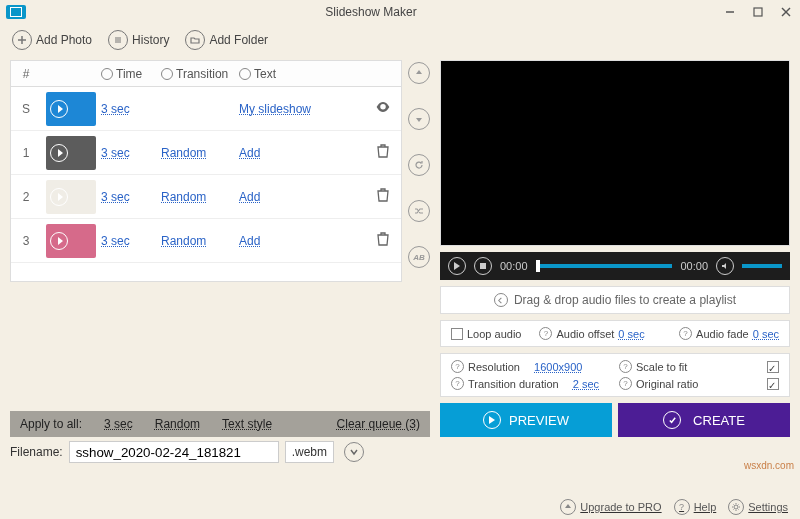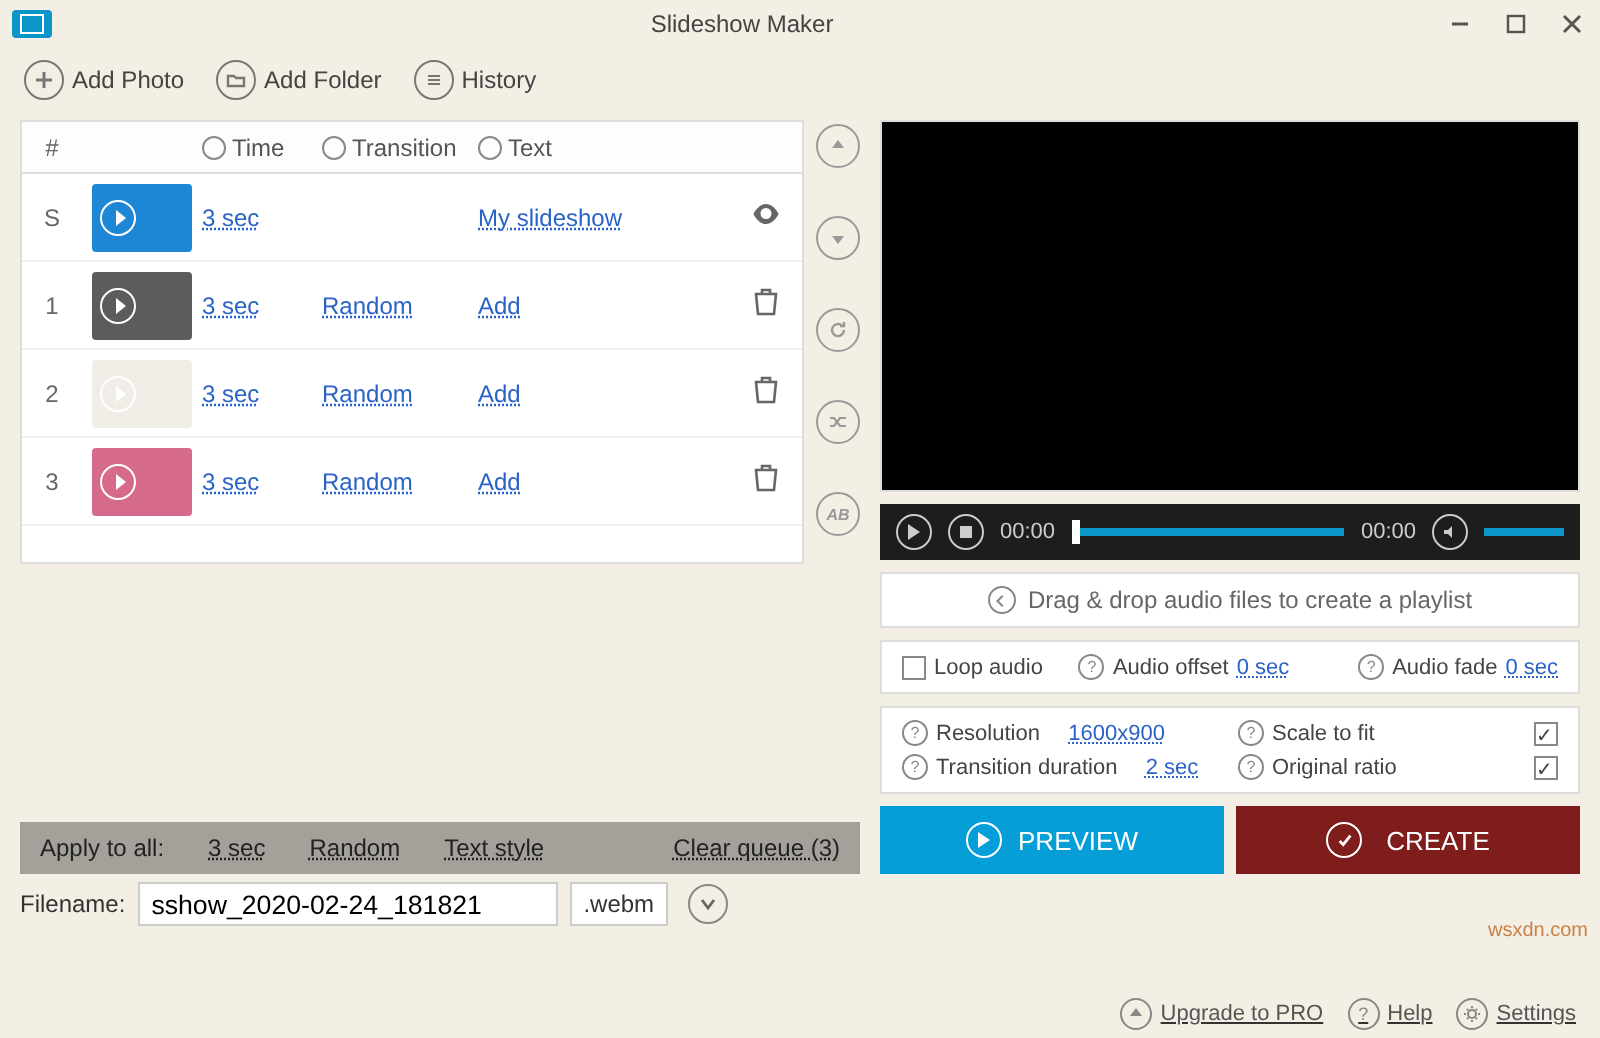--- a/index.html
+++ b/index.html
@@ -66,21 +66,21 @@
   .addaudio{ text-align:center; margin-top:4px;}
   .optrow{display:flex; align-items:center; gap:4px; color:#444; font-size:11px;}
   .q{width:13px;height:13px;border:1.1px solid #888;border-radius:50%;display:inline-flex;align-items:center;justify-content:center;font-size:8px;color:#888;}
   .chk{width:12px;height:12px;border:1px solid #888;display:inline-block;}
   .grid2{display:grid;grid-template-columns:1fr 1fr;row-gap:4px;column-gap:8px;align-items:center;}
   .tick::after{content:"✓";font-size:10px;}
   
   .actions{display:flex;gap:6px;}
   .big-btn{flex:1;height:34px;display:flex;align-items:center;justify-content:center;gap:8px;color:#fff;font-size:13px;}
   .big-btn.preview-b{background:#069ed6;}
-  .big-btn.create-b{background:#7f1d1d;gap:12px;}
+  .big-btn.create-b{background:#4c1d95;gap:12px;}
   .big-btn .circ-w{width:18px;height:18px;border:1.4px solid #fff;border-radius:50%;display:flex;align-items:center;justify-content:center;}
   
   .footer{display:flex;justify-content:flex-end;gap:12px;padding:4px 12px;position:absolute;bottom:0;right:0;text-decoration:underline;}
   .footer-item{display:flex;align-items:center;gap:4px;color:#555;font-size:11px;}
   .footer-item .circ{width:16px;height:16px;border:1.3px solid #888;border-radius:50%;display:flex;align-items:center;justify-content:center;}
   .footer-item svg{width:10px;height:10px;}
   
   .wm{position:absolute;right:6px;bottom:48px;color:#c98049;font-size:10px;}
 </style>
 </head>
@@ -113,34 +113,34 @@
         <svg viewBox="0 0 10 10">
           <line x1="5" y1="1" x2="5" y2="9" stroke="currentColor" stroke-width="1.5"></line>
           <line x1="1" y1="5" x2="9" y2="5" stroke="currentColor" stroke-width="1.5"></line>
         </svg>
       </span>
     <span class="tool-lbl">Add Photo</span>
   </div>
   <div class="tool-btn">
     <span class="circ">
         <svg viewBox="0 0 10 10">
-          <path d="M1 3h3l1 1h4v4H1z" fill="none" stroke="currentColor" stroke-width="1.2"></path>
-        </svg>
-      </span>
-    <span class="tool-lbl">Add Folder</span>
-  </div>
-  <div class="tool-btn">
-    <span class="circ">
-        <svg viewBox="0 0 10 10">
           <line x1="2" y1="3" x2="8" y2="3" stroke="currentColor"></line>
           <line x1="2" y1="5" x2="8" y2="5" stroke="currentColor"></line>
           <line x1="2" y1="7" x2="8" y2="7" stroke="currentColor"></line>
         </svg>
       </span>
     <span class="tool-lbl">History</span>
+  </div>
+  <div class="tool-btn">
+    <span class="circ">
+        <svg viewBox="0 0 10 10">
+          <path d="M1 3h3l1 1h4v4H1z" fill="none" stroke="currentColor" stroke-width="1.2"></path>
+        </svg>
+      </span>
+    <span class="tool-lbl">Add Folder</span>
   </div>
 </div>
 
 <div class="main">
 
   <div class="left">
     <div style="display:flex;gap:6px;">
       <div class="tbl" style="flex:1;height:222px;">
         <div class="tbl-head">
           <div class="col-num">#</div>

